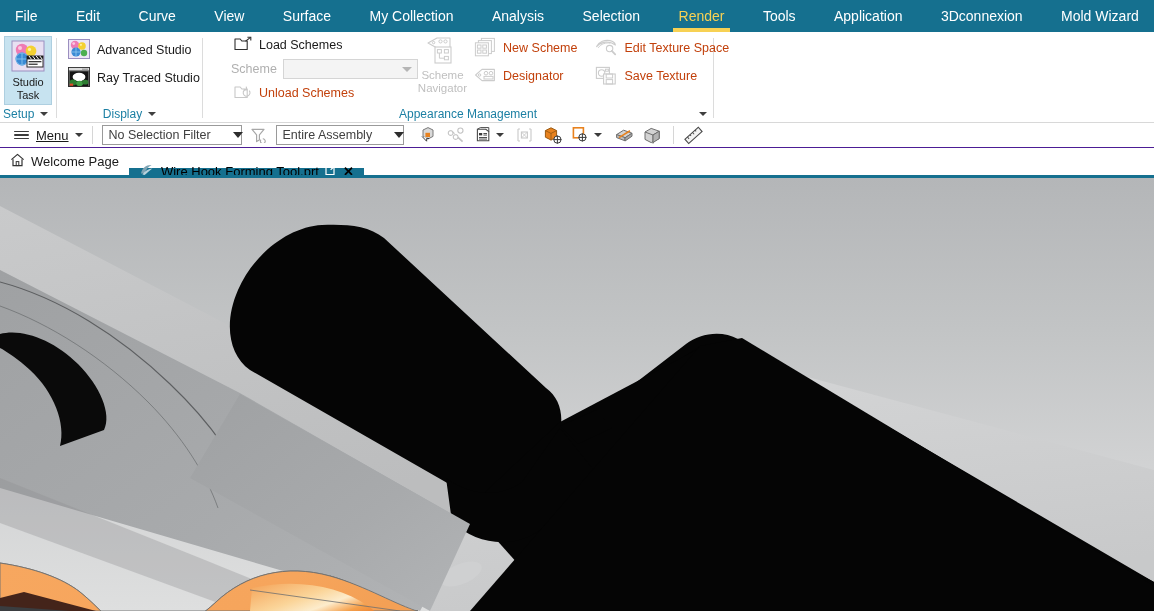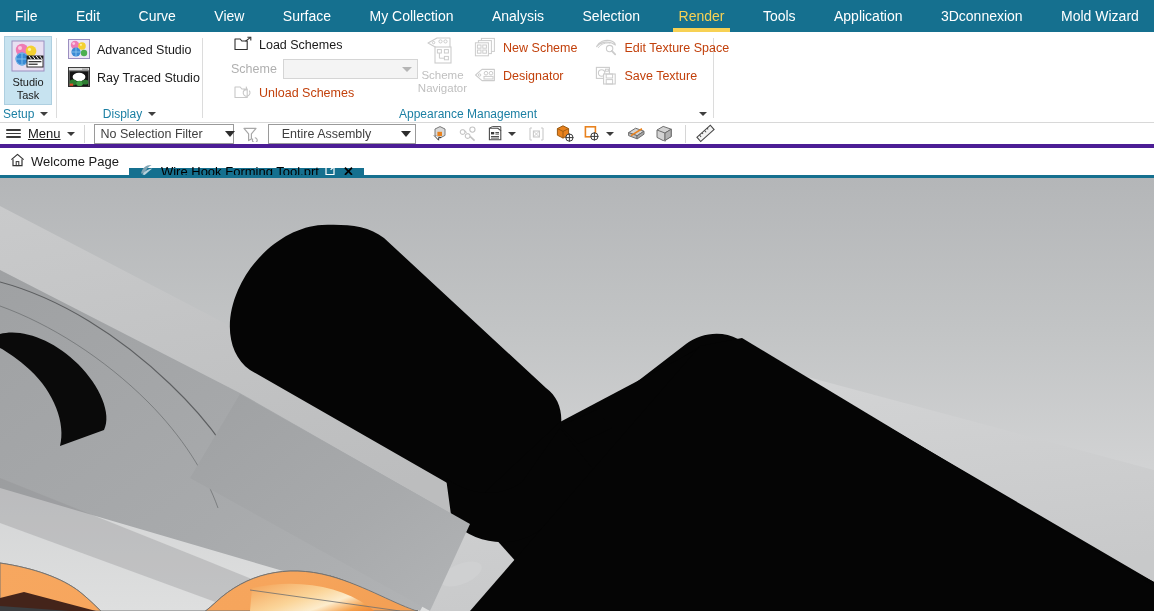--- a/index.html
+++ b/index.html
@@ -109,23 +109,23 @@
   }
 
   
   .ico { display: block; flex: none; }
 
   
   .seltoolbar {
     position: absolute; top: 123px; left: 0;
     width: 1154px; height: 25px;
     background: #ffffff;
-    border-bottom: 4px solid #4c1d95;
+    border-bottom: 1px solid #4c1d95;
     display: flex; align-items: center; gap: 6px;
-    padding-left: 6px;
+    padding-left: 14px;
   }
   .hamburger { display: flex; flex-direction: column; gap: 2px; width: 15px; margin-right: 1px; }
   .hamburger i { display: block; height: 1.6px; background: #3b3b3b; border-radius: 1px; }
   .menu-word { font-size: 13px; color: #1a1a1a; }
   .menu-word u { text-decoration: underline; }
   .tbcaret {
     width: 0; height: 0;
     border-left: 4px solid transparent;
     border-right: 4px solid transparent;
     border-top: 4px solid #3b3b3b;
@@ -137,21 +137,21 @@
     font-size: 12.5px; color: #404040; gap: 16px;
   }
   .selcombo .cv { flex: 1; white-space: nowrap; }
   .selcombo .ar {
     width: 0; height: 0; margin-left: 6px;
     border-left: 5px solid transparent;
     border-right: 5px solid transparent;
     border-top: 6px solid #2d2d2d;
   }
   .w1 { width: 140px; }
-  .w2 { width: 148px; text-align: center; }
+  .w2 { width: 128px; text-align: center; }
   .tbico { width: 22px; height: 21px; display: flex; align-items: center; justify-content: center; }
 
   
   .doctabs {
     position: absolute; top: 148px; left: 0;
     width: 1154px; height: 27px;
     background: #ffffff;
     display: flex; align-items: stretch;
   }
   .doctab {

